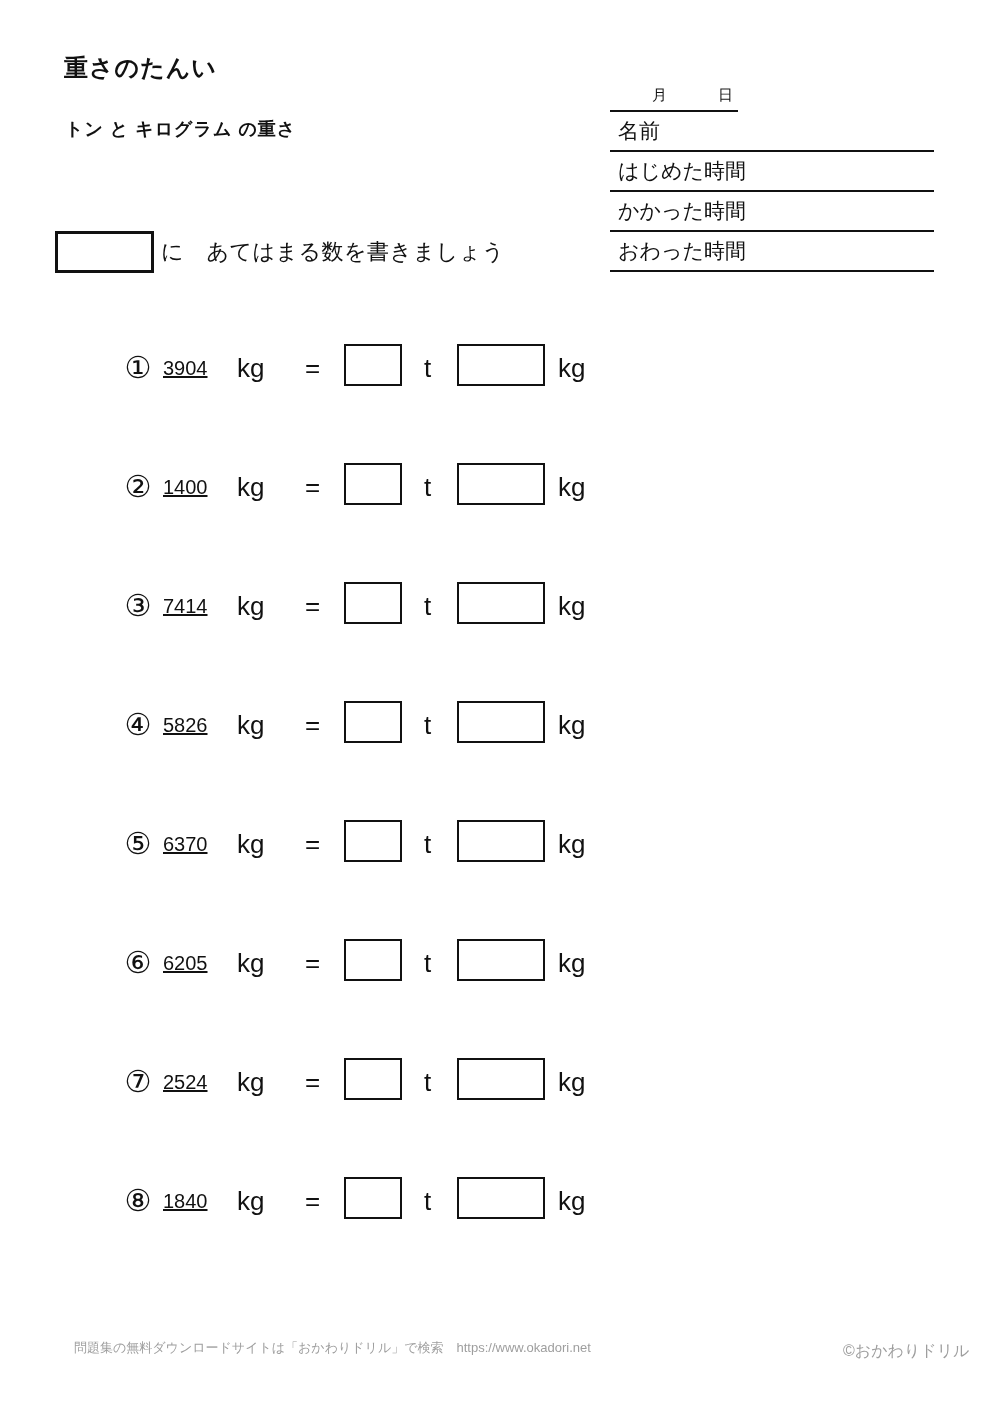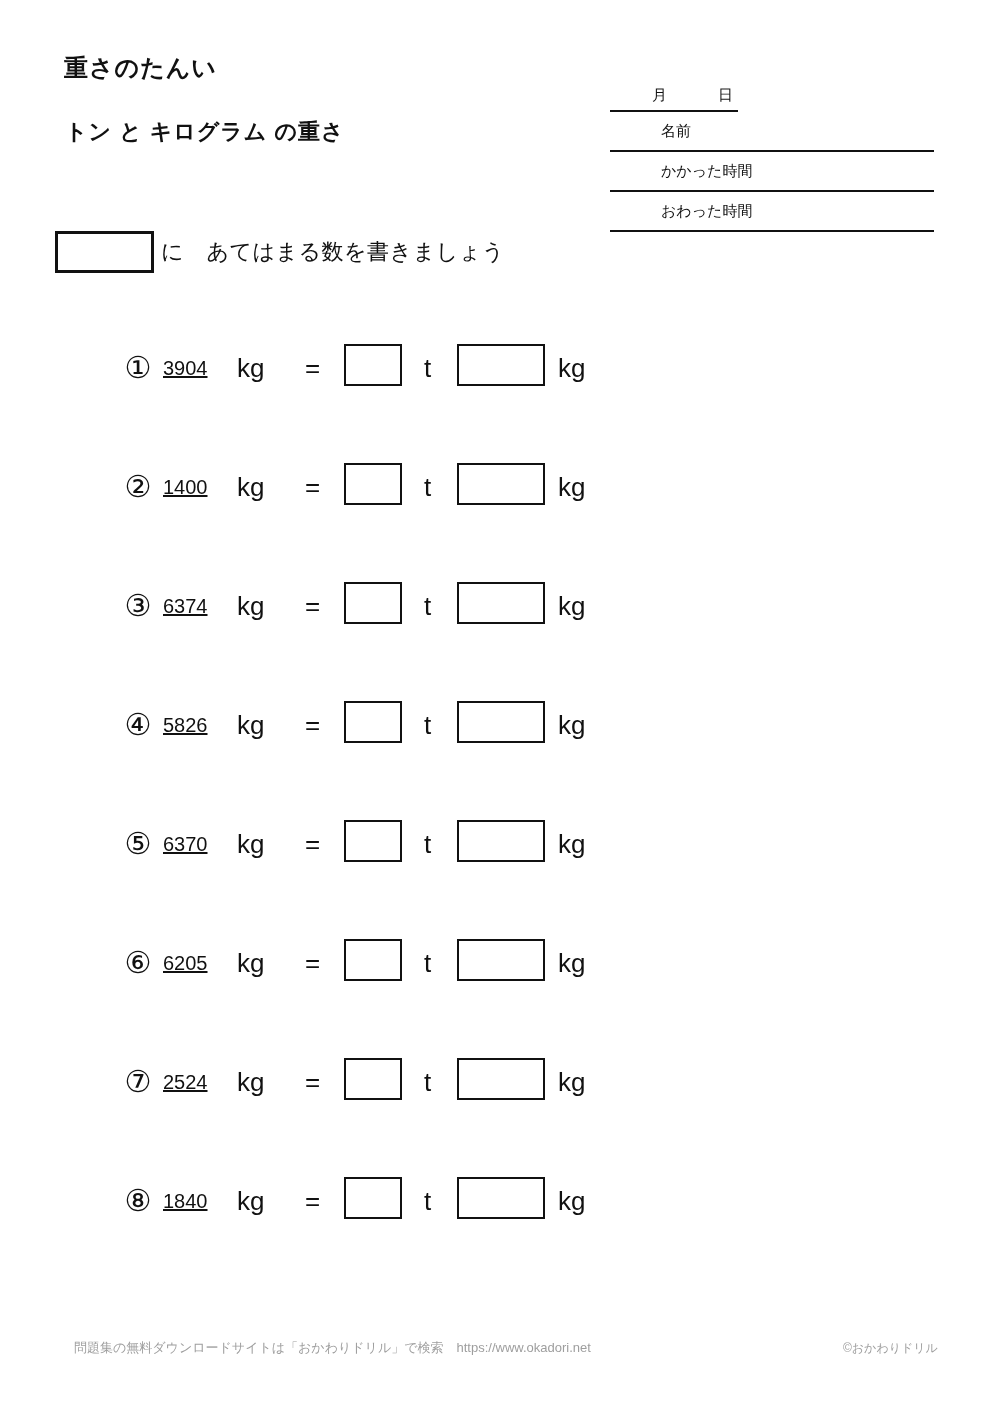--- a/index.html
+++ b/index.html
@@ -12,40 +12,40 @@
     color:#111;
     overflow:hidden;
   }
   
   .title{
     position:absolute;left:64px;top:56px;
     font-size:24px;font-weight:800;line-height:1;letter-spacing:1px;
   }
   .subtitle{
     position:absolute;left:65px;top:119px;
-    font-size:22px;font-weight:700;line-height:1.2;letter-spacing:1px;
+    font-size:18px;font-weight:700;line-height:1.2;letter-spacing:1px;
   }
   
   .hform{position:absolute;left:610px;top:80px;width:324px;}
   .date-row{
     position:relative;width:128px;height:32px;
     border-bottom:2px solid #111;box-sizing:border-box;
   }
   .date-row .lbl{position:absolute;top:7px;font-size:15px;line-height:1;}
   .lbl-month{left:42px;}
   .lbl-day{left:108px;}
   .date-blank{position:absolute;top:0;height:30px;}
   .blank-month{left:0;width:40px;}
   .blank-day{left:62px;width:44px;}
   .form-row{
     position:relative;width:324px;height:40px;
     border-bottom:2px solid #111;box-sizing:border-box;
     display:flex;align-items:center;
   }
-  .form-row .flabel{font-size:15px;padding-left:8px;white-space:nowrap;margin-left:43px;}
+  .form-row .flabel{font-size:21px;padding-left:8px;white-space:nowrap;}
   .form-row .fblank{flex:1;height:100%;}
   
   .example-box{
     position:absolute;left:55px;top:231px;width:99px;height:42px;
     border:3px solid #111;box-sizing:border-box;background:#fff;
   }
   .instruction{
     position:absolute;left:161px;top:231px;height:42px;line-height:42px;
     font-size:22px;font-weight:400;letter-spacing:0.5px;white-space:pre;
   }
@@ -64,21 +64,21 @@
   }
   .q-box1{left:344px;width:58px;}
   .q-box2{left:457px;width:88px;}
   
   .footer-left{
     position:absolute;left:65px;top:1340px;
     font-size:13px;color:#9e9e9e;line-height:1.2;padding-left:9px;
   }
   .footer-right{
     position:absolute;left:843px;top:1341px;
-    font-size:12px;color:#9e9e9e;line-height:1.2;
+    font-size:16px;color:#9e9e9e;line-height:1.2;
   }
 </style>
 </head>
 <body>
 
 <div class="page">
 
   <div class="title">重さのたんい</div>
   <div class="subtitle">トン と キログラム の重さ</div>
 
@@ -87,20 +87,24 @@
       <span class="date-blank blank-month"></span>
       <span class="lbl lbl-month">月</span>
       <span class="date-blank blank-day"></span>
       <span class="lbl lbl-day">日</span>
     </div>
     <div class="form-row">
       <span class="flabel">名前</span>
       <span class="fblank"></span>
     </div>
     <div class="form-row">
+      <span class="flabel">はじめた時間</span>
+      <span class="fblank"></span>
+    </div>
+    <div class="form-row">
       <span class="flabel">かかった時間</span>
       <span class="fblank"></span>
     </div>
     <div class="form-row">
       <span class="flabel">おわった時間</span>
       <span class="fblank"></span>
     </div>
   </div>
 
   <div class="example-box"></div>
@@ -123,21 +127,21 @@
     <span class="q-unit1">kg</span>
     <span class="q-eq">=</span>
     <span class="q-box q-box1"></span>
     <span class="q-t">t</span>
     <span class="q-box q-box2"></span>
     <span class="q-unit2">kg</span>
   </div>
 
   <div class="q-row" style="top:582px">
     <span class="q-num">③</span>
-    <span class="q-value">6374</span>
+    <span class="q-value">7414</span>
     <span class="q-unit1">kg</span>
     <span class="q-eq">=</span>
     <span class="q-box q-box1"></span>
     <span class="q-t">t</span>
     <span class="q-box q-box2"></span>
     <span class="q-unit2">kg</span>
   </div>
 
   <div class="q-row" style="top:701px">
     <span class="q-num">④</span>

